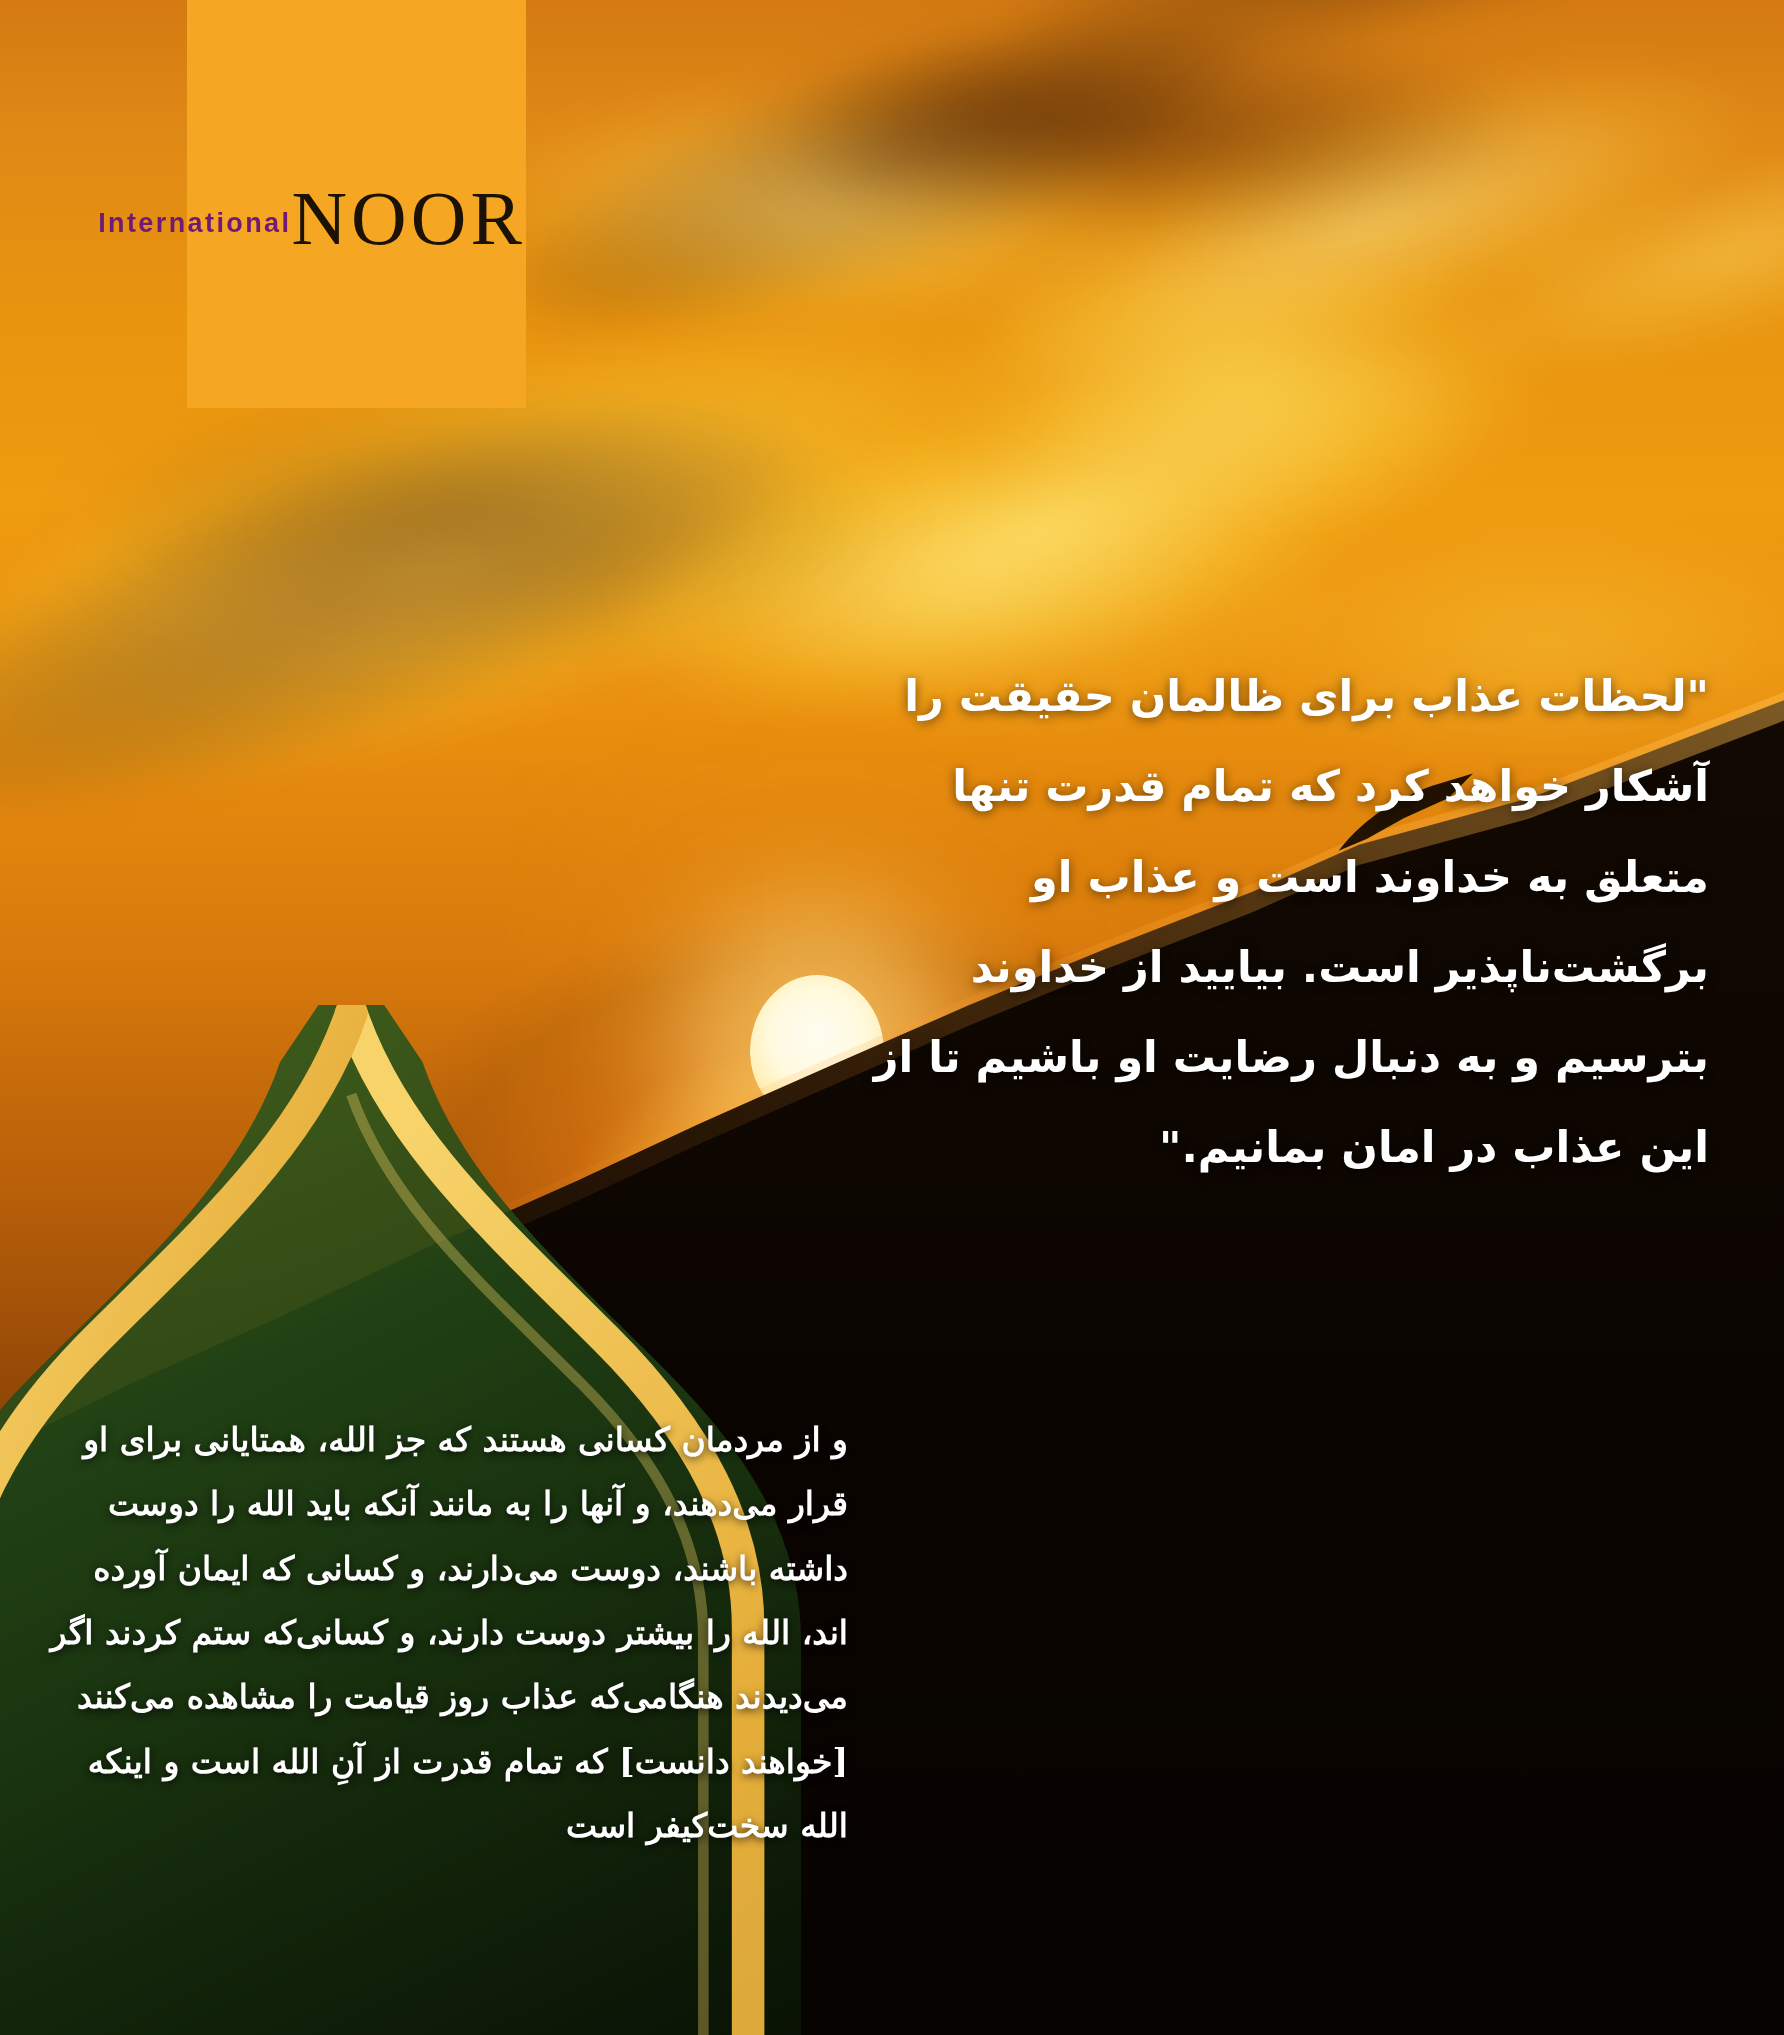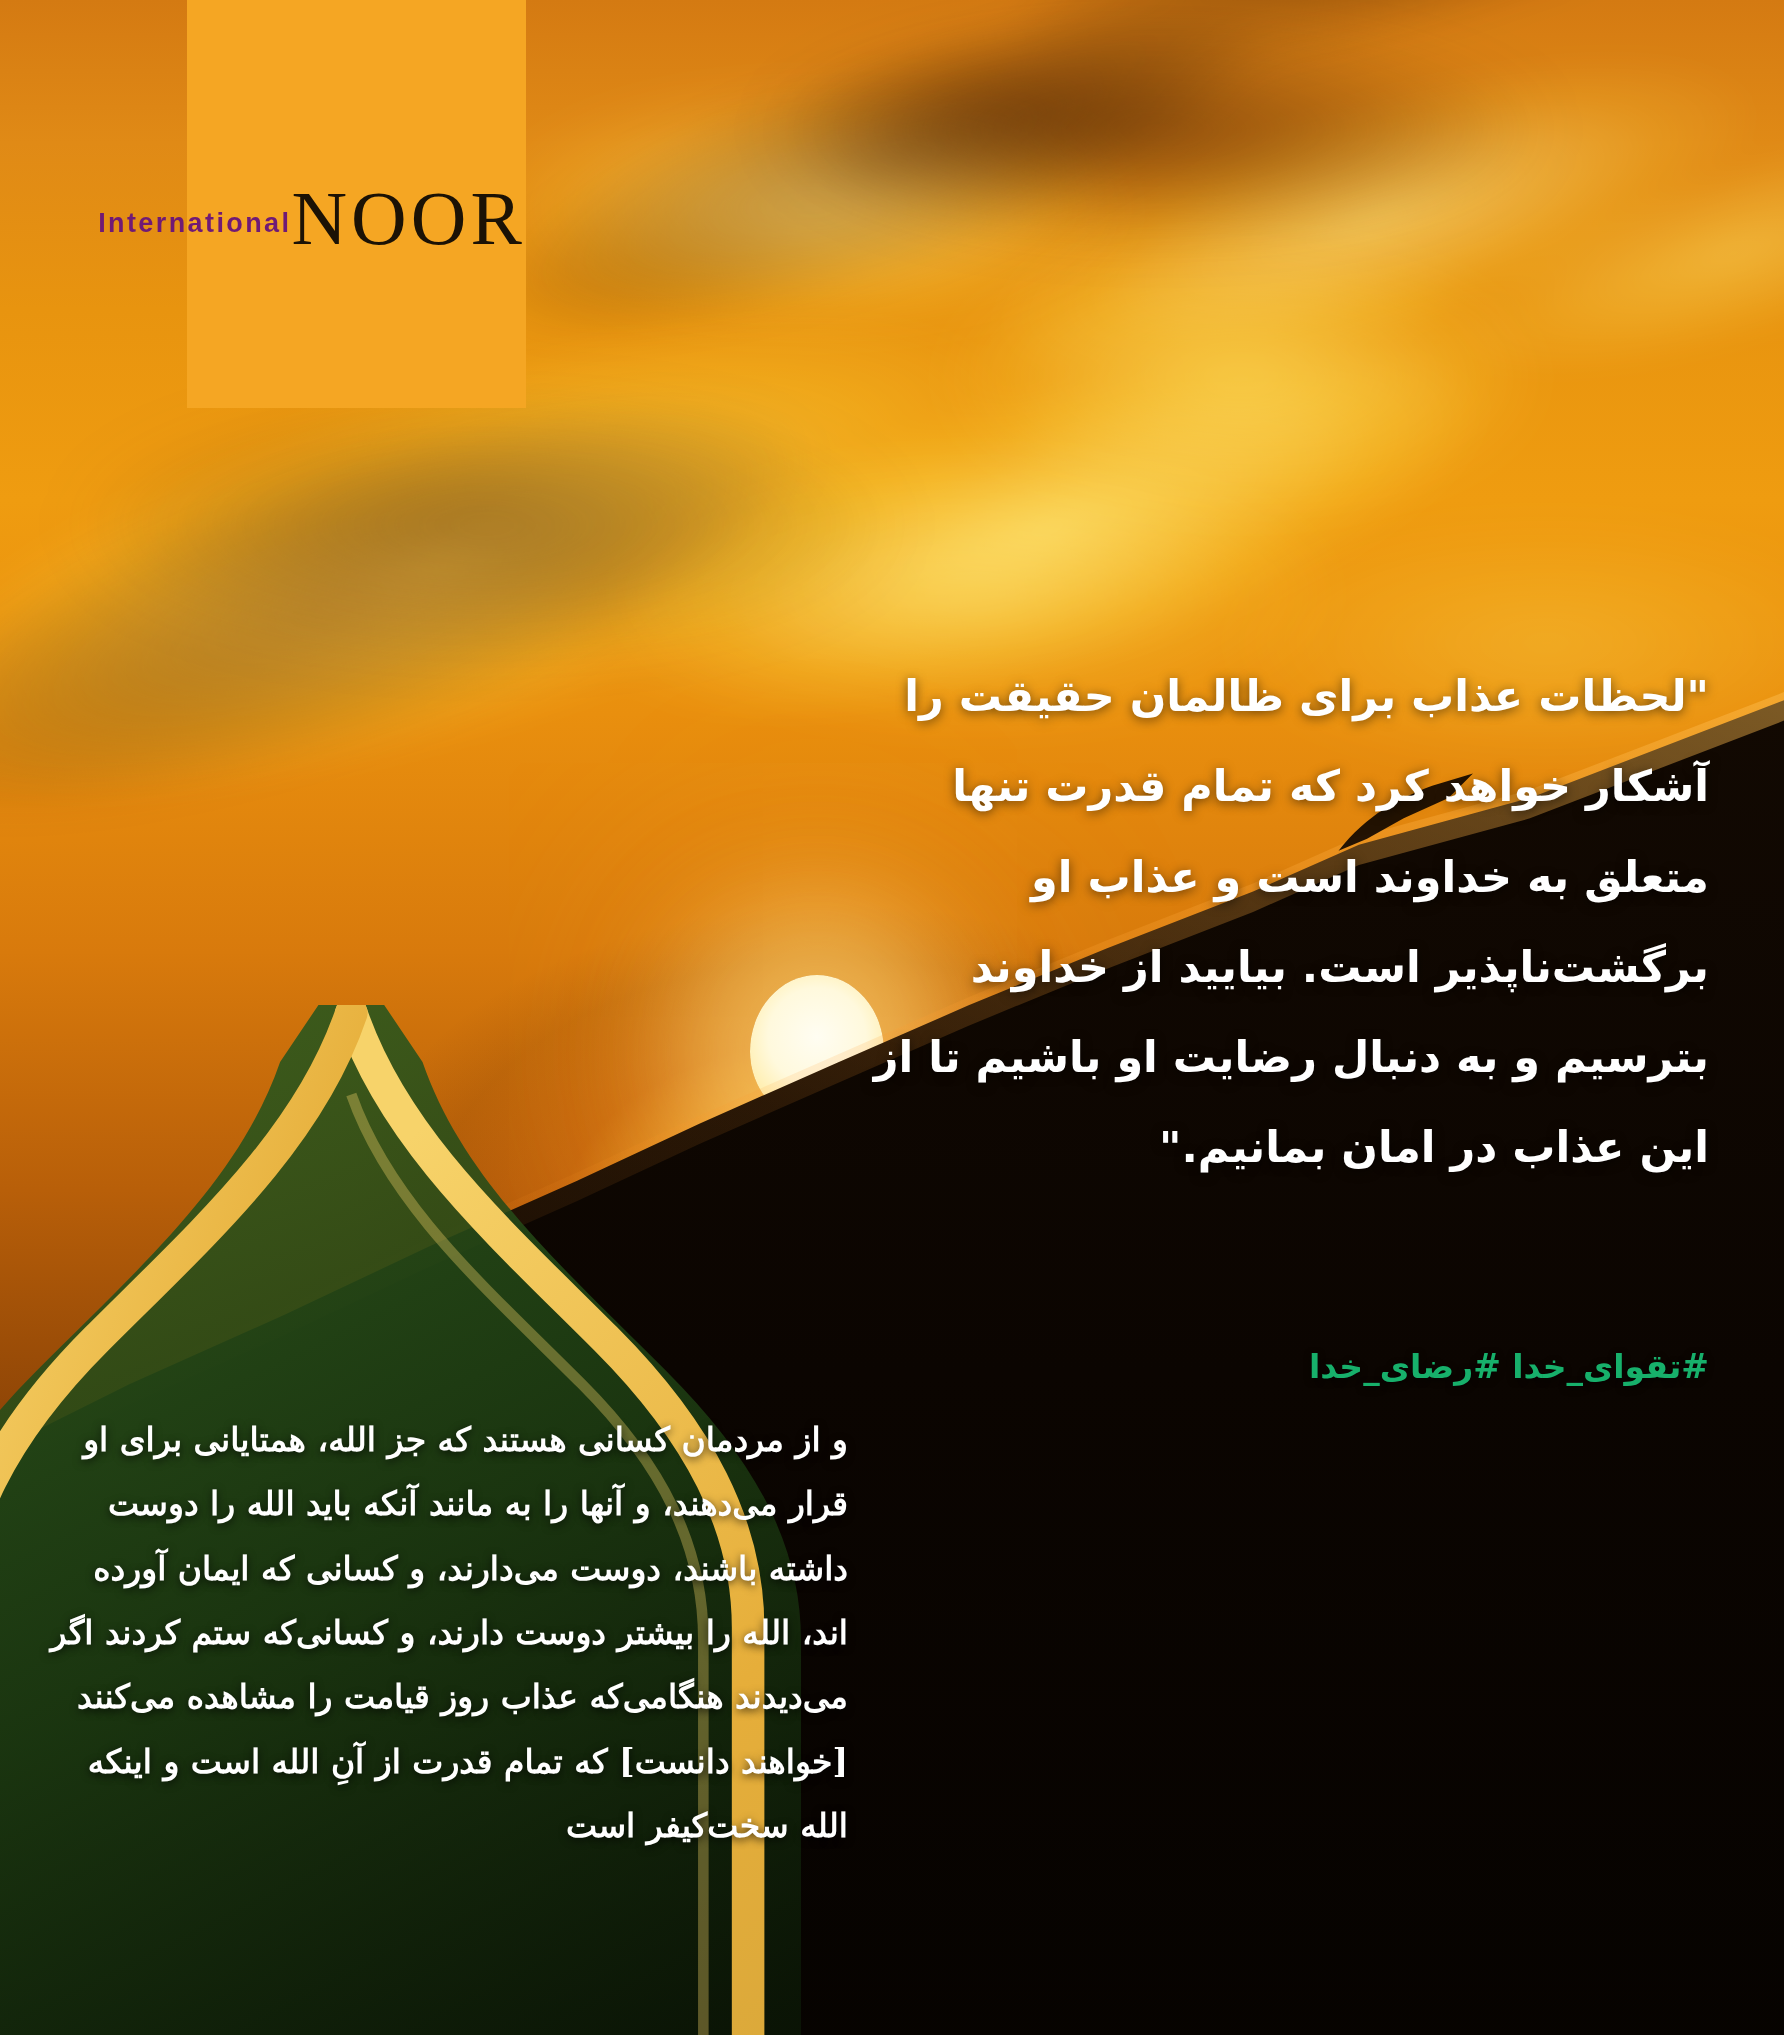--- a/index.html
+++ b/index.html
@@ -275,18 +275,17 @@
       </g>
       <path d="M48 266 C120 250 190 256 235 300 C280 256 350 250 422 266 L422 286 C350 270 280 276 235 320 C190 276 120 270 48 286 Z" fill="#1b1205"></path>
       <path d="M48 300 C120 284 190 290 235 334 C280 290 350 284 422 300 L422 318 C350 302 280 308 235 352 C190 308 120 302 48 318 Z" fill="#1b1205"></path>
       <path d="M48 332 C120 316 190 322 235 366 C280 322 350 316 422 332 L422 350 C350 334 280 340 235 384 C190 340 120 334 48 350 Z" fill="#1b1205"></path>
     </svg>
     <div class="logo-word">NOOR</div>
     <div class="logo-sub">International</div>
   </div>
 
   <div class="quote">"لحظات عذاب برای ظالمان حقیقت را آشکار خواهد کرد که تمام قدرت تنها متعلق به خداوند است و عذاب او برگشت‌ناپذیر است. بیایید از خداوند بترسیم و به دنبال رضایت او باشیم تا از این عذاب در امان بمانیم."</div>
-  <div class="hashtags">#تقوای_خدا #رضای_خدا</div>
 
   <div class="ayah">و از مردمان کسانی هستند که جز الله، همتایانی برای او قرار می‌دهند، و آنها را به مانند آنکه باید الله را دوست داشته باشند، دوست می‌دارند، و کسانی که ایمان آورده اند، الله را بیشتر دوست دارند، و کسانی‌که ستم کردند اگر می‌دیدند هنگامی‌که عذاب روز قیامت را مشاهده می‌کنند [خواهند دانست] که تمام قدرت از آنِ الله است و اینکه الله سخت‌کیفر است</div>
 
 </div>
 
 
 </body></html>

